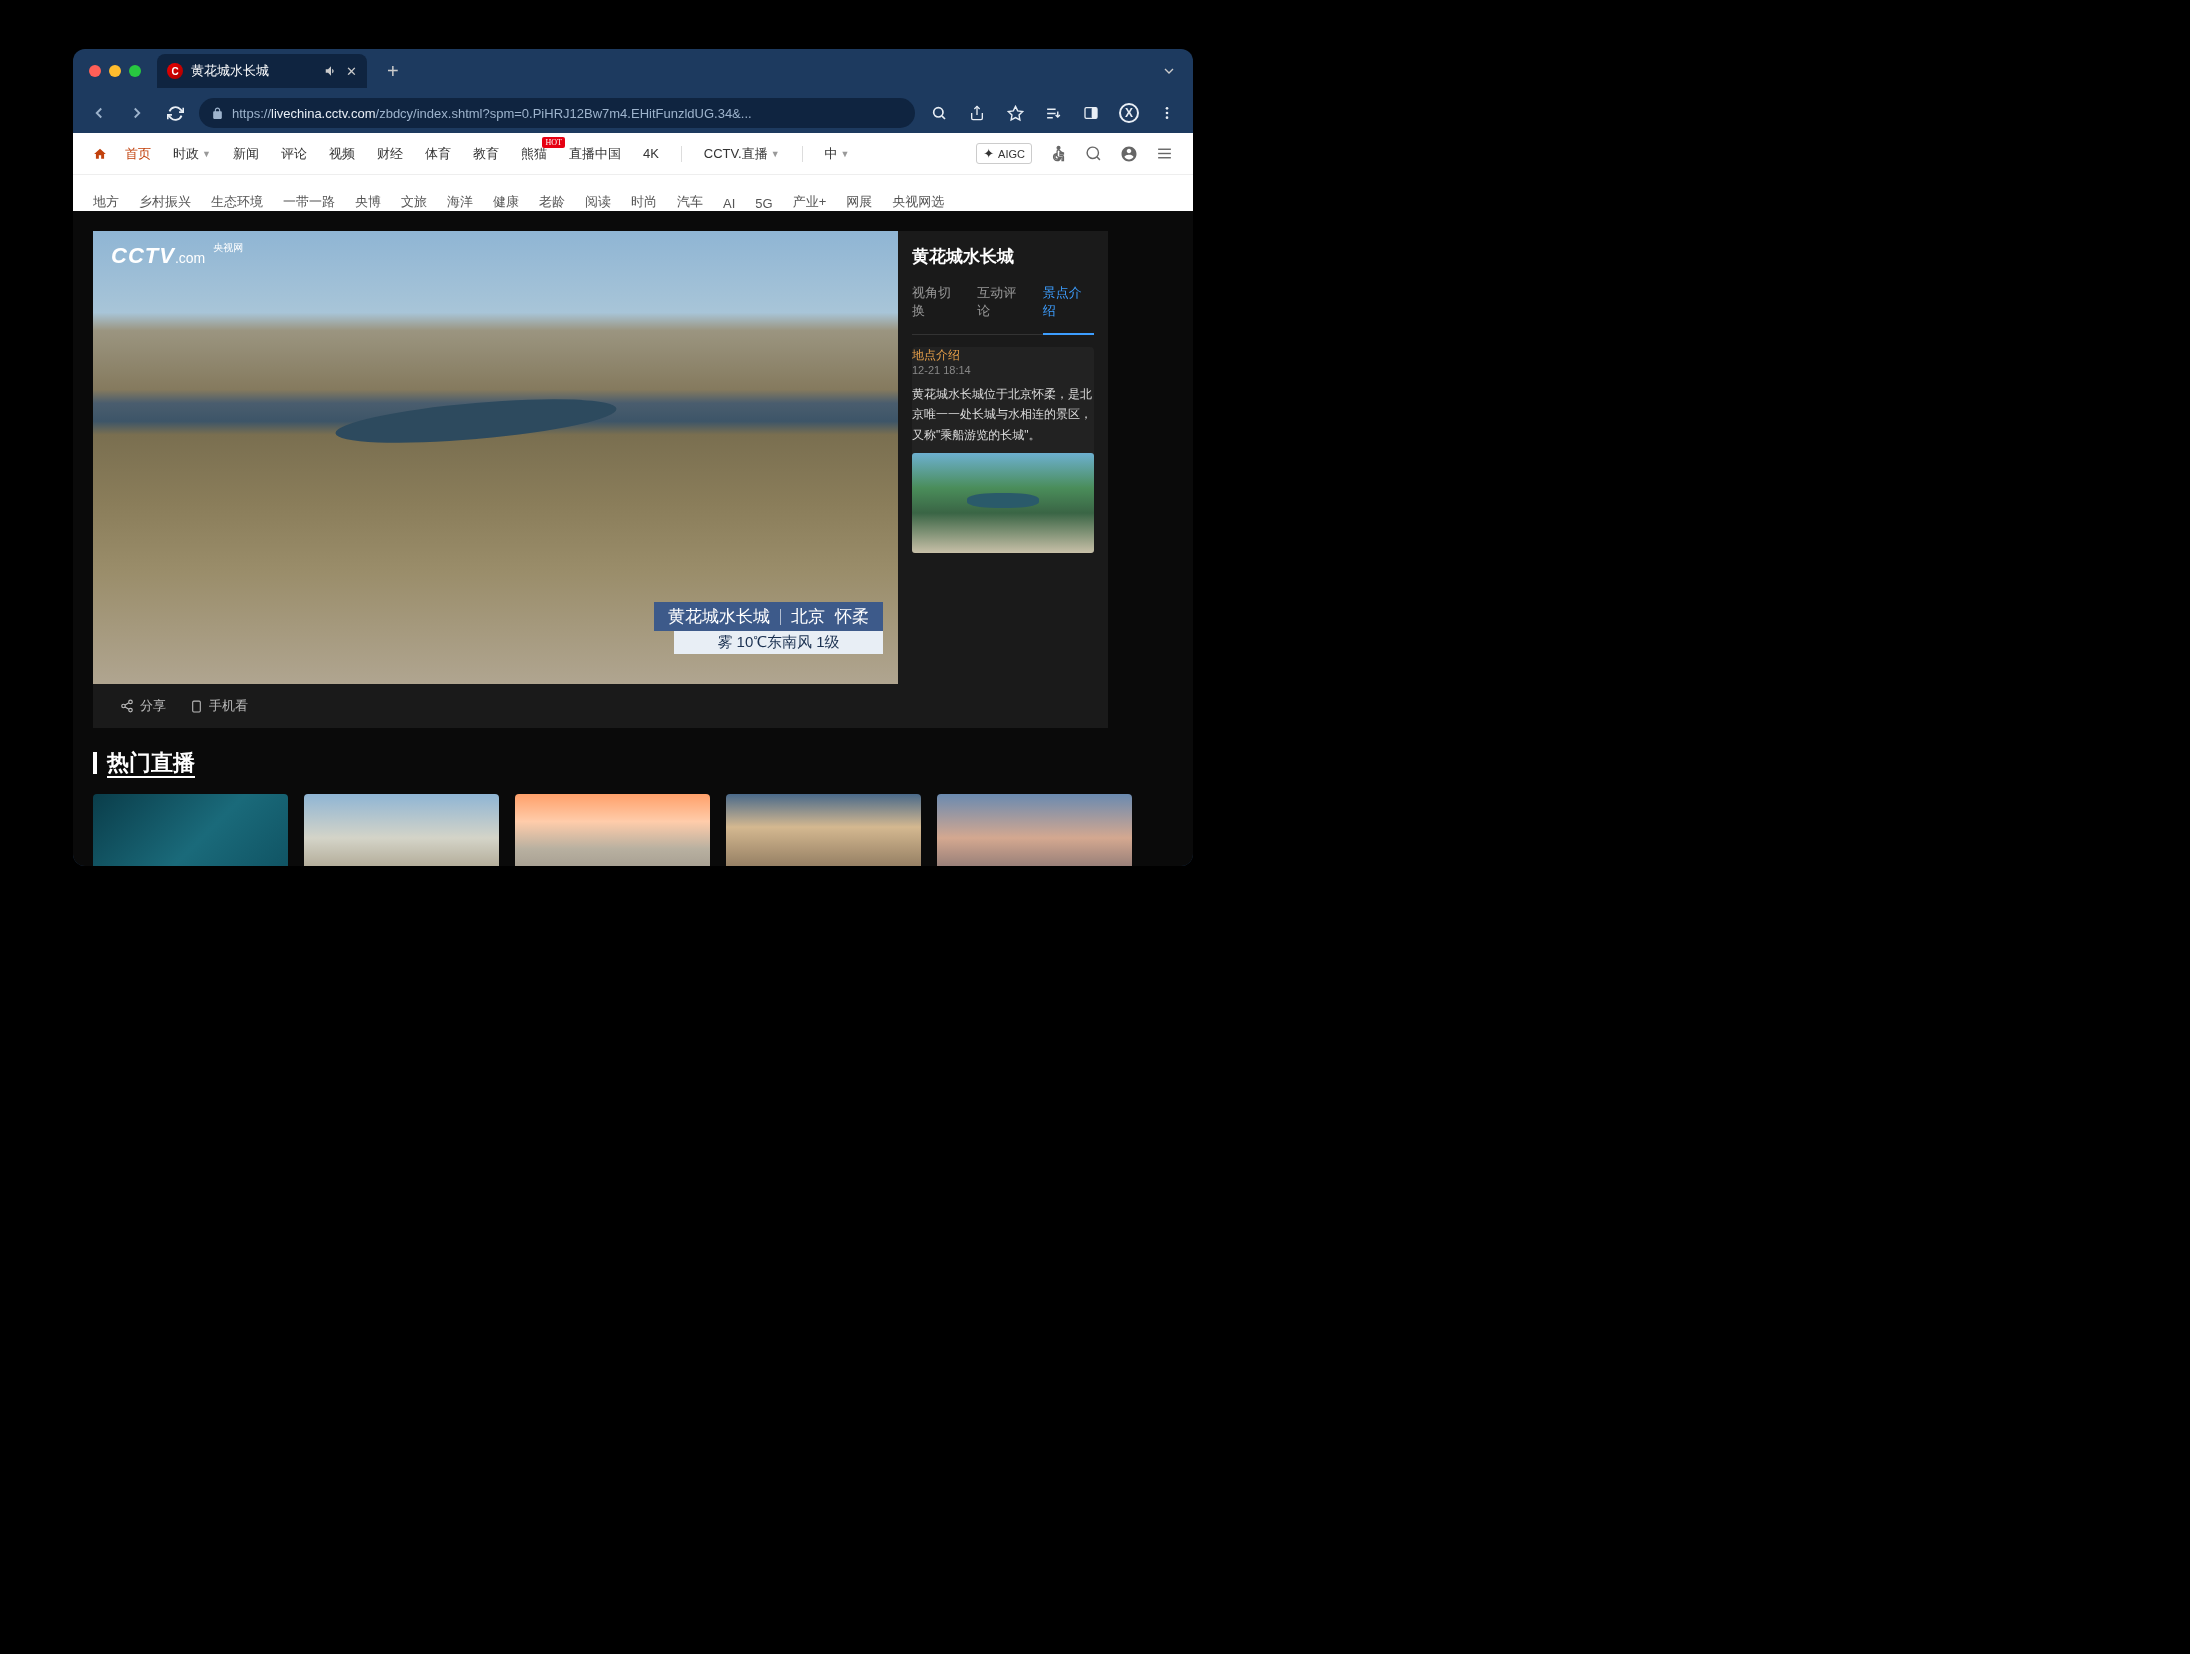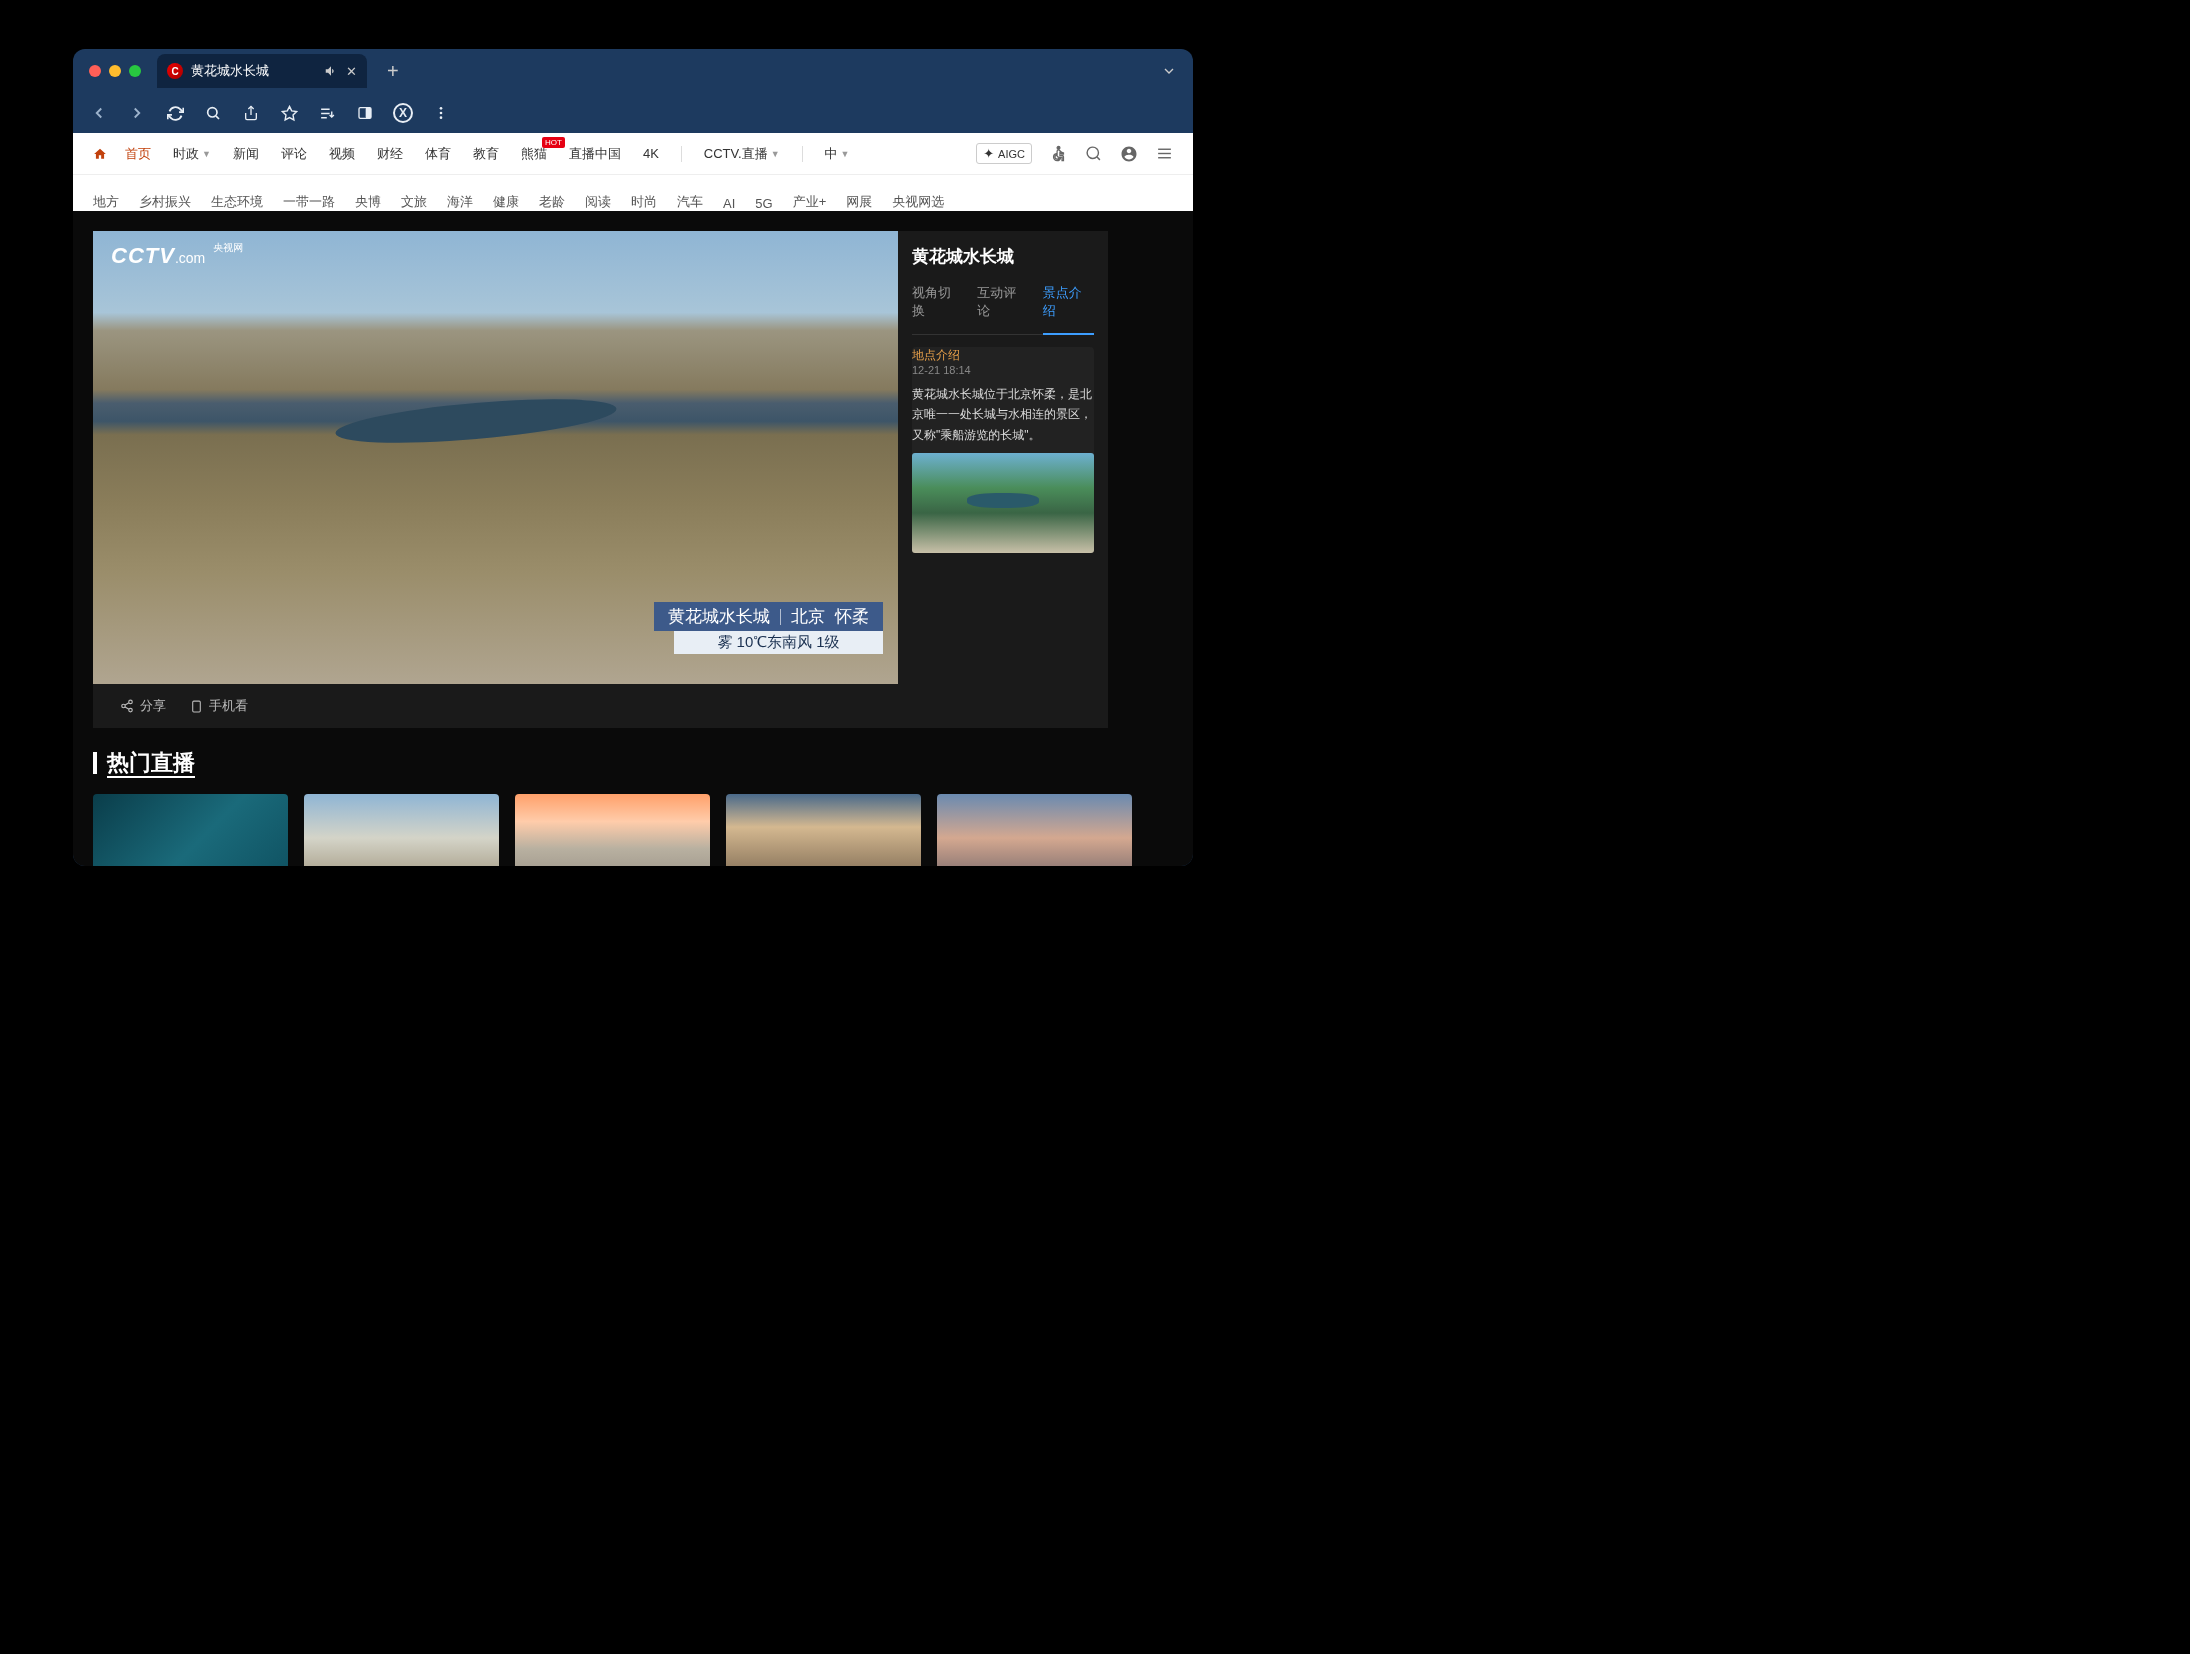--- a/index.html
+++ b/index.html
@@ -24,21 +24,21 @@
 .urltext .domain { color: #e8eef5; }
 .avatar-circle { width: 20px; height: 20px; border-radius: 50%; border: 2px solid #e8eef5; display: flex; align-items: center; justify-content: center; font-size: 12px; font-weight: bold; color: #e8eef5; }
 .content { flex: 1; background: #fff; overflow-y: auto; position: relative; }
 .content::-webkit-scrollbar { width: 14px; }
 .content::-webkit-scrollbar-track { background: #e8e8e8; }
 .content::-webkit-scrollbar-thumb { background: #b8b8b8; border-radius: 7px; border: 3px solid #e8e8e8; }
 .nav1 { height: 42px; background: #fff; display: flex; align-items: center; padding: 0 20px; gap: 22px; font-size: 13px; color: #333; border-bottom: 1px solid #eee; }
 .nav1 .home { color: #c2410c; display: flex; align-items: center; gap: 18px; justify-content: flex-end; }
 .nav1-item { cursor: pointer; display: flex; align-items: center; gap: 3px; position: relative; }
 .chev { font-size: 9px; color: #999; }
-.hot-badge { position: absolute; top: -8px; right: -18px; background: #e60012; color: #fff; font-size: 8px; padding: 0 3px; border-radius: 2px; line-height: 11px; }
+.hot-badge { position: absolute; top: -8px; right: -18px; background: #e60012; color: #fff; font-size: 8px; padding: 0 3px; border-radius: 2px; line-height: 11px; font-family: Liberation Serif, serif; }
 .nav1-right { margin-left: auto; display: flex; align-items: center; gap: 18px; }
 .aigc { display: flex; align-items: center; gap: 4px; padding: 2px 6px; border: 1px solid #ccc; border-radius: 3px; font-size: 11px; }
 .nav1-icon { font-size: 16px; color: #666; cursor: pointer; }
 .nav2 { height: 36px; background: #fff; display: flex; align-items: flex-end; padding: 0 20px; gap: 20px; font-size: 13px; color: #555; }
 .nav2-item { cursor: pointer; }
 .dark-area { background: #0a0a0a; padding-bottom: 40px; }
 .player-wrap { display: flex; padding: 20px; gap: 0; }
 .player { width: 805px; background: #1a1a1a; }
 .video { width: 805px; height: 453px; position: relative; background: linear-gradient(to bottom,#8fb5d4 0%,#a8c5d8 18%,#9b9580 22%,#857a5e 35%,#4a5d6e 38%,#3d5568 42%,#7a6f50 45%,#8a7d5a 60%,#9a8d6a 75%,#b0a590 100%); overflow: hidden; }
 .logo-overlay { position: absolute; top: 12px; left: 18px; color: #fff; font-family: Arial; }
@@ -116,20 +116,28 @@
         <svg width="18" height="18" viewBox="0 0 24 24" fill="none" stroke="currentColor" stroke-width="2.5">
           <polyline points="9 18 15 12 9 6"></polyline>
         </svg>
       </div>
     <div class="tbtn active">
         <svg width="17" height="17" viewBox="0 0 24 24" fill="none" stroke="currentColor" stroke-width="2.5">
           <path d="M23 4v6h-6M1 20v-6h6"></path>
           <path d="M3.51 9a9 9 0 0 1 14.85-3.36L23 10M1 14l4.64 4.36A9 9 0 0 0 20.49 15"></path>
         </svg>
       </div>
+    <div class="urlbar">
+      <span class="lock">
+        <svg width="13" height="13" viewBox="0 0 24 24" fill="currentColor">
+            <path d="M18 8h-1V6c0-2.76-2.24-5-5-5S7 3.24 7 6v2H6c-1.1 0-2 .9-2 2v10c0 1.1.9 2 2 2h12c1.1 0 2-.9 2-2V10c0-1.1-.9-2-2-2zM9 6c0-1.66 1.34-3 3-3s3 1.34 3 3v2H9V6z"></path>
+          </svg>
+      </span>
+      <span class="urltext"><span>https://</span><span class="domain">livechina.cctv.com</span><span>/zbdcy/index.shtml?spm=0.PiHRJ12Bw7m4.EHitFunzldUG.34&amp;...</span></span>
+    </div>
     <div class="tbtn active">
         <svg width="16" height="16" viewBox="0 0 24 24" fill="none" stroke="currentColor" stroke-width="2.5">
           <circle cx="11" cy="11" r="7"></circle>
           <line x1="21" y1="21" x2="16.65" y2="16.65"></line>
         </svg>
       </div>
     <div class="tbtn active">
         <svg width="16" height="16" viewBox="0 0 24 24" fill="none" stroke="currentColor" stroke-width="2">
           <path d="M4 12v8a2 2 0 0 0 2 2h12a2 2 0 0 0 2-2v-8"></path>
           <polyline points="16 6 12 2 8 6"></polyline>

